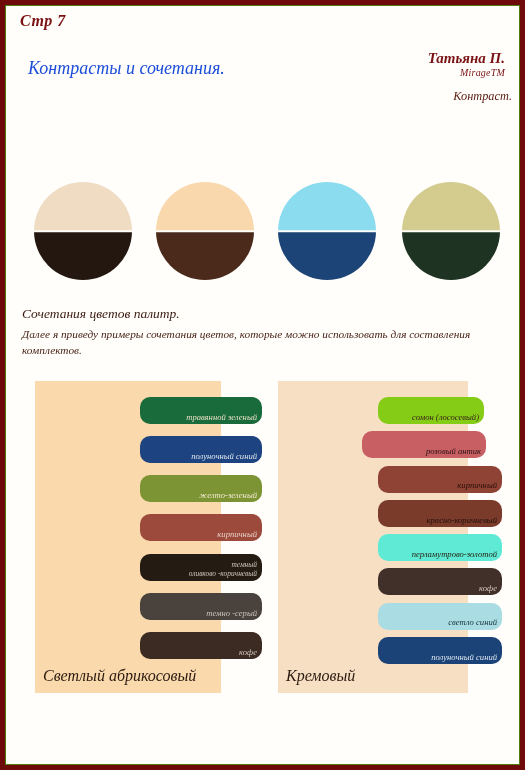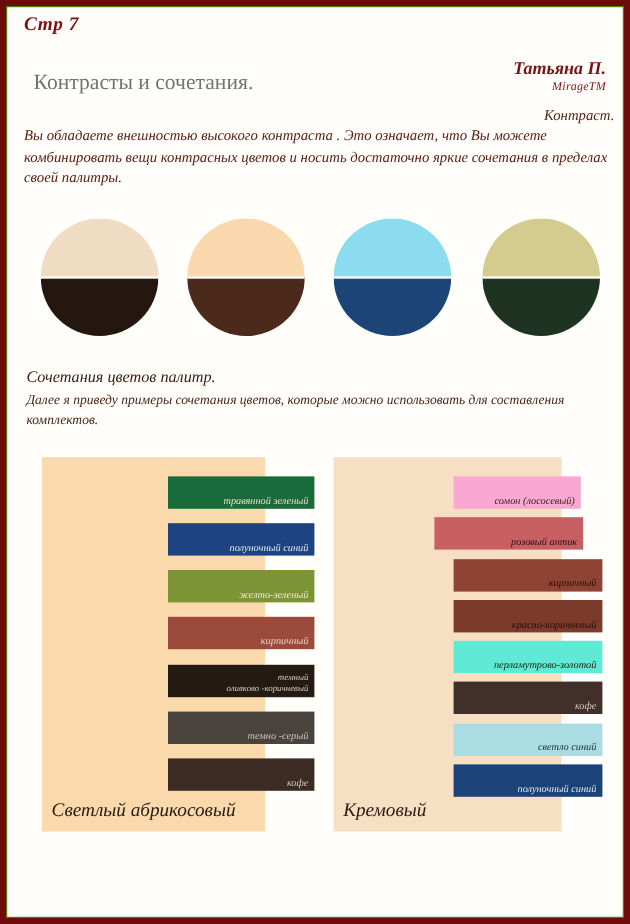--- a/index.html
+++ b/index.html
@@ -72,22 +72,23 @@
     display: block;
     line-height: 1.2;
     letter-spacing: .2px;
   }
   
   .title {
     position: absolute;
     left: 22px;
     top: 52px;
     font-family: "Liberation Serif", serif;
+    font-style: italic;
     font-size: 18px;
-    color: #737373;
+    color: #1d4ed8;
   }
   .body-block {
     position: absolute;
     left: 14px;
     top: 82px;
     width: 492px;
     color: #5b2016;
     font-family: "Liberation Serif", serif;
     font-style: italic;
     font-size: 12.3px;
@@ -162,20 +163,21 @@
     font-size: 16px;
     color: #2b1a10;
     white-space: nowrap;
   }
   .swatch {
     position: absolute;
     box-sizing: border-box;
     display: flex;
     align-items: flex-end;
     justify-content: flex-end;
+    border-radius: 10px;
   }
   .swatch span {
     font-family: "Liberation Serif", serif;
     font-style: italic;
     font-size: 8.6px;
     line-height: 1.18;
     padding: 0 5px 2px 4px;
     text-align: right;
     white-space: pre-line;
   }
@@ -191,21 +193,20 @@
       <div class="page-no">Стр 7</div>
       <div class="author">
         <span class="nm">Татьяна П.</span>
         <span class="brand">MirageTM</span>
       </div>
     </div>
 
     <div class="title">Контрасты и сочетания.</div>
     <div class="body-block">
       <span class="l1">Контраст.</span>
-      <span class="para">Вы  обладаете внешностью высокого  контраста . Это означает, что Вы можете комбинировать вещи контрасных цветов и носить достаточно яркие сочетания в пределах своей палитры.</span>
     </div>
 
     <div class="circles">
       <div class="circ" id="c0" style="left: 28px;">
         <div class="top" style="background: rgb(239, 220, 195);"></div>
         <div class="bot" style="background: rgb(36, 23, 16);"></div>
         <div class="mid"></div>
       </div>
       <div class="circ" id="c1" style="left: 150px;">
         <div class="top" style="background: rgb(248, 216, 172);"></div>
@@ -249,21 +250,21 @@
           <span style="color: rgb(207, 199, 186);">темный
 оливково -коричневый</span>
         </div>
         <div class="swatch" style="left: 105px; top: 250.857px; width: 122px; height: 27px; background: rgb(59, 43, 35);">
           <span style="color: rgb(205, 194, 184);">кофе</span>
         </div>
       </div>
     <div class="palette" id="pal1" style="left: 272px; top: 375px; width: 224px; height: 312px;">
       <div class="pal-bg" style="width: 190px; height: 312px; background: rgb(246, 223, 195);"></div>
       <div class="pal-label" style="left: 8px; top: 286px;">Кремовый</div>
-    <div class="swatch" style="left: 100px; top: 16px; width: 106px; height: 27px; background: #f9a8d4;">
+    <div class="swatch" style="left: 100px; top: 16px; width: 106px; height: 27px; background: #84cc16;">
           <span style="color: rgb(59, 35, 24);">сомон (лососевый)</span>
         </div>
         <div class="swatch" style="left: 84px; top: 50.25px; width: 124px; height: 27px; background: rgb(199, 95, 99);">
           <span style="color: rgb(46, 17, 20);">розовый антик</span>
         </div>
         <div class="swatch" style="left: 100px; top: 84.5px; width: 124px; height: 27px; background: rgb(142, 67, 52);">
           <span style="color: rgb(42, 15, 9);">кирпичный</span>
         </div>
         <div class="swatch" style="left: 100px; top: 118.75px; width: 124px; height: 27px; background: rgb(122, 59, 43);">
           <span style="color: rgb(36, 16, 10);">красно-коричневый</span>

